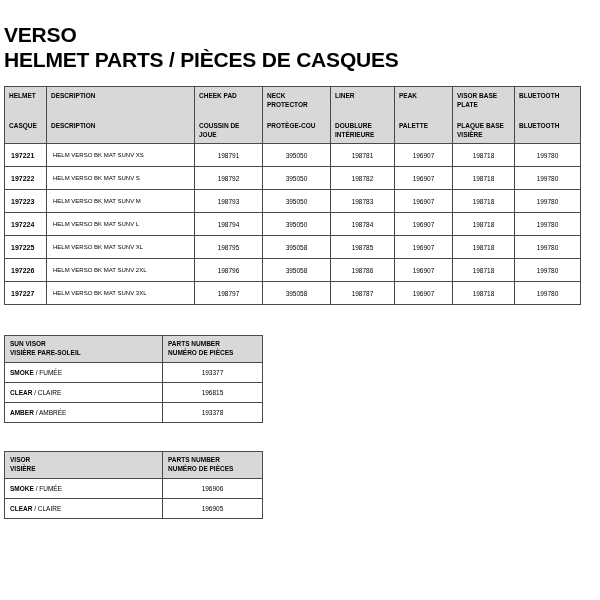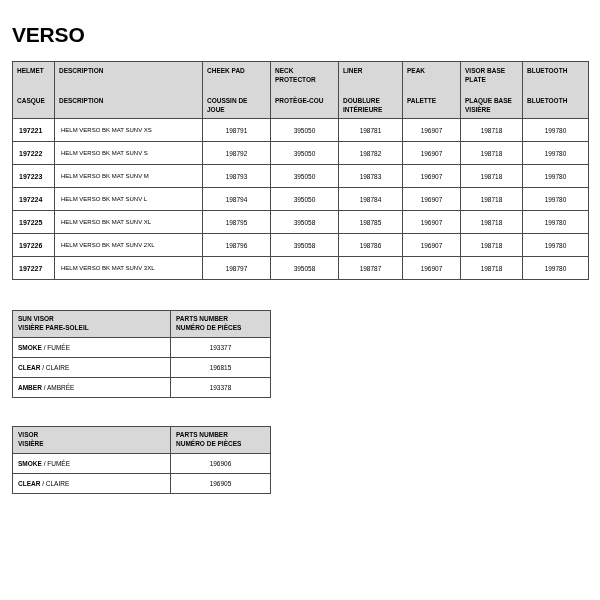--- a/index.html
+++ b/index.html
@@ -12,21 +12,21 @@
     height: 600px;
     font-family: "Liberation Sans", sans-serif;
     color: #000000;
     overflow: hidden;
   }
   .page {
     position: relative;
     width: 600px;
     height: 600px;
     box-sizing: border-box;
-    padding: 22px 12px 0 12px;
+    padding: 22px 12px 0 4px;
   }
   .title-block {
     margin-bottom: 14px;
   }
   .title-line {
     font-weight: bold;
     font-size: 21px;
     letter-spacing: -0.2px;
     line-height: 25px;
     text-transform: uppercase;
@@ -126,20 +126,21 @@
   col.s-label { width: 158px; }
   col.s-value { width: 100px; }
 </style>
 </head>
 <body>
 
 <div class="page">
 
   <div class="title-block">
     <div class="title-line">VERSO</div>
+    <div class="title-line">HELMET PARTS / PIÈCES DE CASQUES</div>
   </div>
 
   <table class="main-table">
     <colgroup>
       <col class="c-code">
         <col class="c-desc">
         <col class="c-cheek">
         <col class="c-neck">
       <col class="c-liner">
         <col class="c-peak">

